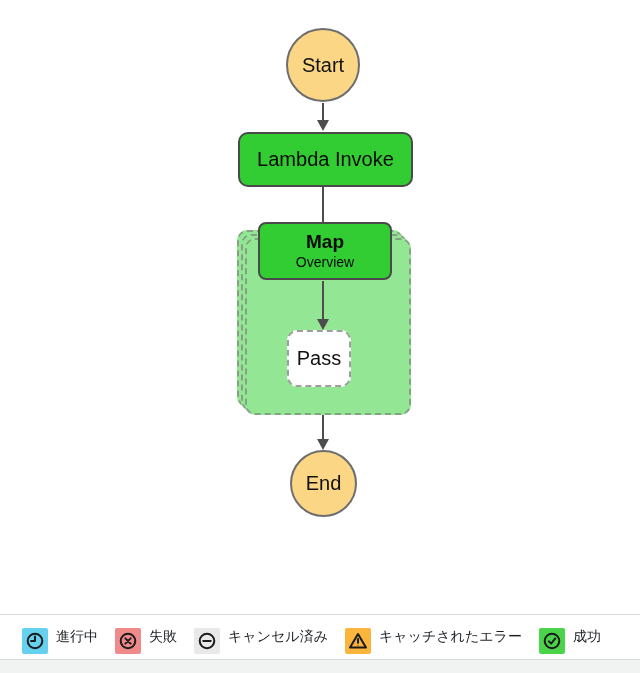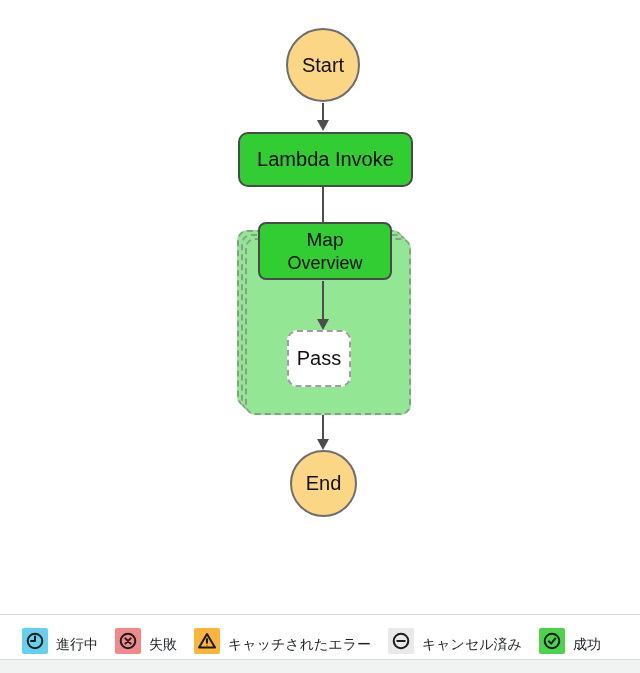--- a/index.html
+++ b/index.html
@@ -31,22 +31,22 @@
     border-radius:10px;background:#93e794;box-sizing:border-box;
   }
   .map-layer.l1{left:237px;top:230px;}
   .map-layer.l2{left:241px;top:234px;}
   .map-layer.l3{left:245px;top:238px;}
 
   .map-header{
     left:258px;top:222px;width:134px;height:58px;border-radius:8px;
     flex-direction:column;line-height:1.25;
   }
-  .map-header .t1{font-weight:normal;font-size:19px;}
-  .map-header .t2{font-size:18px;}
+  .map-header .t1{font-weight:bold;font-size:19px;}
+  .map-header .t2{font-size:14px;}
 
   .node-pass{
     position:absolute;left:287px;top:330px;width:64px;height:57px;
     border:2px dashed #9e9e9e;border-radius:10px;background:#ffffff;
     display:flex;align-items:center;justify-content:center;
     font-size:20px;color:#111;box-sizing:border-box;
   }
 
   .edge{position:absolute;width:2px;background:#4d4d4d;}
   .e1{left:322px;top:103px;height:18px;}
@@ -62,21 +62,21 @@
   .a3{left:317px;top:319px;}
   .a4{left:317px;top:439px;}
 
   
   .legend-bar{
     position:absolute;left:0;top:614px;width:640px;height:44px;
     border-top:1px solid #d9d9d9;background:#ffffff;
     display:flex;align-items:center;padding:8px 0 0 22px;gap:17px;
     box-sizing:border-box;
   }
-  .legend-item{display:flex;align-items:flex-end;gap:8px;}
+  .legend-item{display:flex;align-items:flex-start;gap:8px;}
   .legend-swatch{
     width:26px;height:26px;border-radius:2px;flex:0 0 auto;
     display:flex;align-items:center;justify-content:center;
   }
   .legend-label{font-size:14px;color:#1b1f23;white-space:nowrap;}
   .footer-strip{
     position:absolute;left:0;top:659px;width:640px;height:14px;
     background:#f1f2f2;border-top:1px solid #d9d9d9;box-sizing:border-box;
   }
   svg{display:block;}
@@ -139,38 +139,38 @@
     <span class="legend-swatch" style="background-color: rgb(240, 138, 138);">
       <svg width="22" height="22" viewBox="0 0 26 26" fill="none" stroke="#1c1c1c" stroke-width="2.4" stroke-linecap="round">
         <circle cx="13" cy="13" r="8.6"></circle>
         <path d="M9.9 9.9 L16.1 16.1 M16.1 9.9 L9.9 16.1"></path>
       </svg>
     </span>
     <span class="legend-label">失敗</span>
   </div>
 
   <div class="legend-item">
+    <span class="legend-swatch" style="background-color: rgb(233, 233, 233);">
+      <svg width="22" height="22" viewBox="0 0 26 26" fill="none" stroke="#1c1c1c" stroke-width="2.4" stroke-linecap="round">
+        <circle cx="13" cy="13" r="8.6"></circle>
+        <path d="M8.6 13 H17.4"></path>
+      </svg>
+    </span>
+    <span class="legend-label">キャンセル済み</span>
+  </div>
+
+  <div class="legend-item">
     <span class="legend-swatch" style="background-color: rgb(251, 180, 60);">
       <svg width="22" height="22" viewBox="0 0 26 26" fill="none" stroke="#1c1c1c" stroke-width="2.4" stroke-linecap="round" stroke-linejoin="round">
         <path d="M13 4.8 L22.4 20.8 H3.6 Z"></path>
         <path d="M13 10.8 V15.2"></path>
         <circle cx="13" cy="17.9" r="0.6" fill="#1c1c1c" stroke="none"></circle>
       </svg>
     </span>
     <span class="legend-label">キャッチされたエラー</span>
-  </div>
-
-  <div class="legend-item">
-    <span class="legend-swatch" style="background-color: rgb(233, 233, 233);">
-      <svg width="22" height="22" viewBox="0 0 26 26" fill="none" stroke="#1c1c1c" stroke-width="2.4" stroke-linecap="round">
-        <circle cx="13" cy="13" r="8.6"></circle>
-        <path d="M8.6 13 H17.4"></path>
-      </svg>
-    </span>
-    <span class="legend-label">キャンセル済み</span>
   </div>
 
   <div class="legend-item">
     <span class="legend-swatch" style="background-color: rgb(76, 211, 76);">
       <svg width="22" height="22" viewBox="0 0 26 26" fill="none" stroke="#1c1c1c" stroke-width="2.4" stroke-linecap="round" stroke-linejoin="round">
         <circle cx="13" cy="13" r="8.6"></circle>
         <path d="M9.2 13.4 L12 16.1 L16.9 10"></path>
       </svg>
     </span>
     <span class="legend-label">成功</span>

